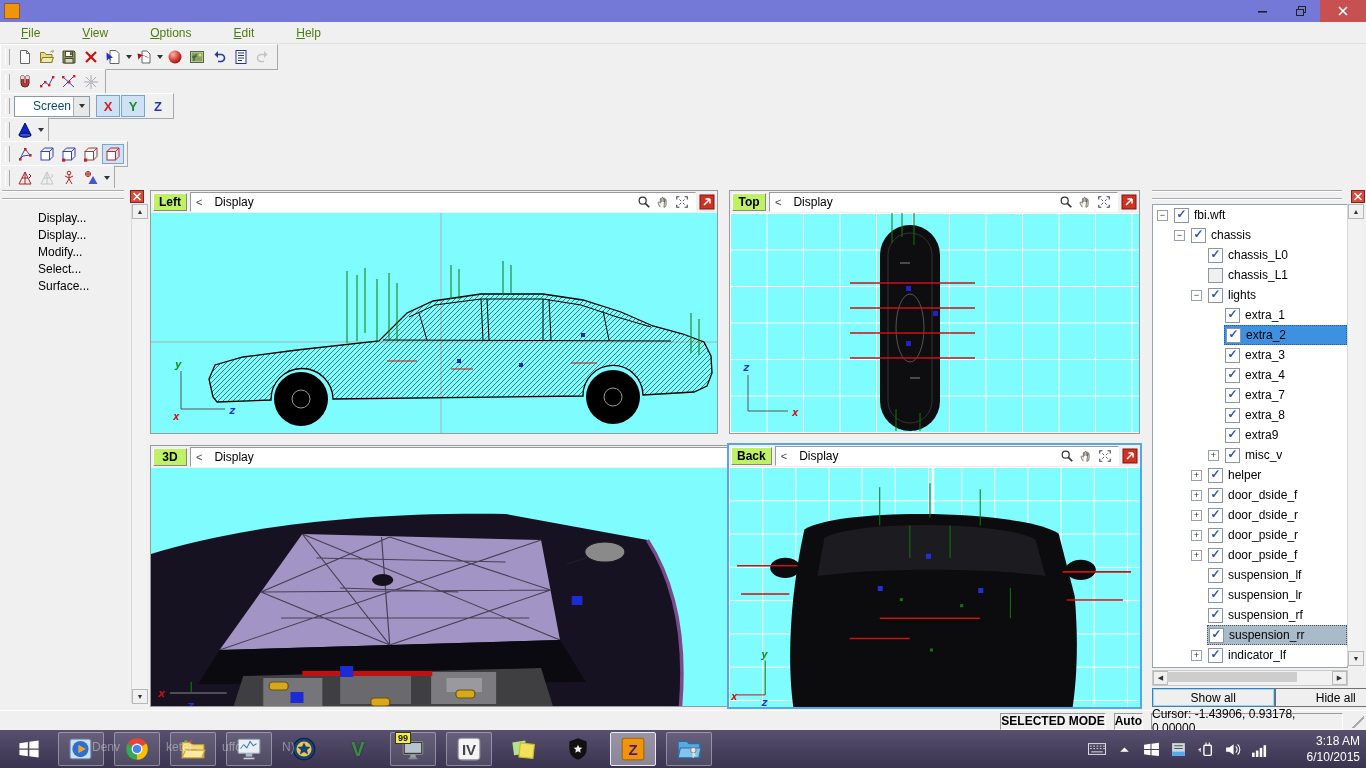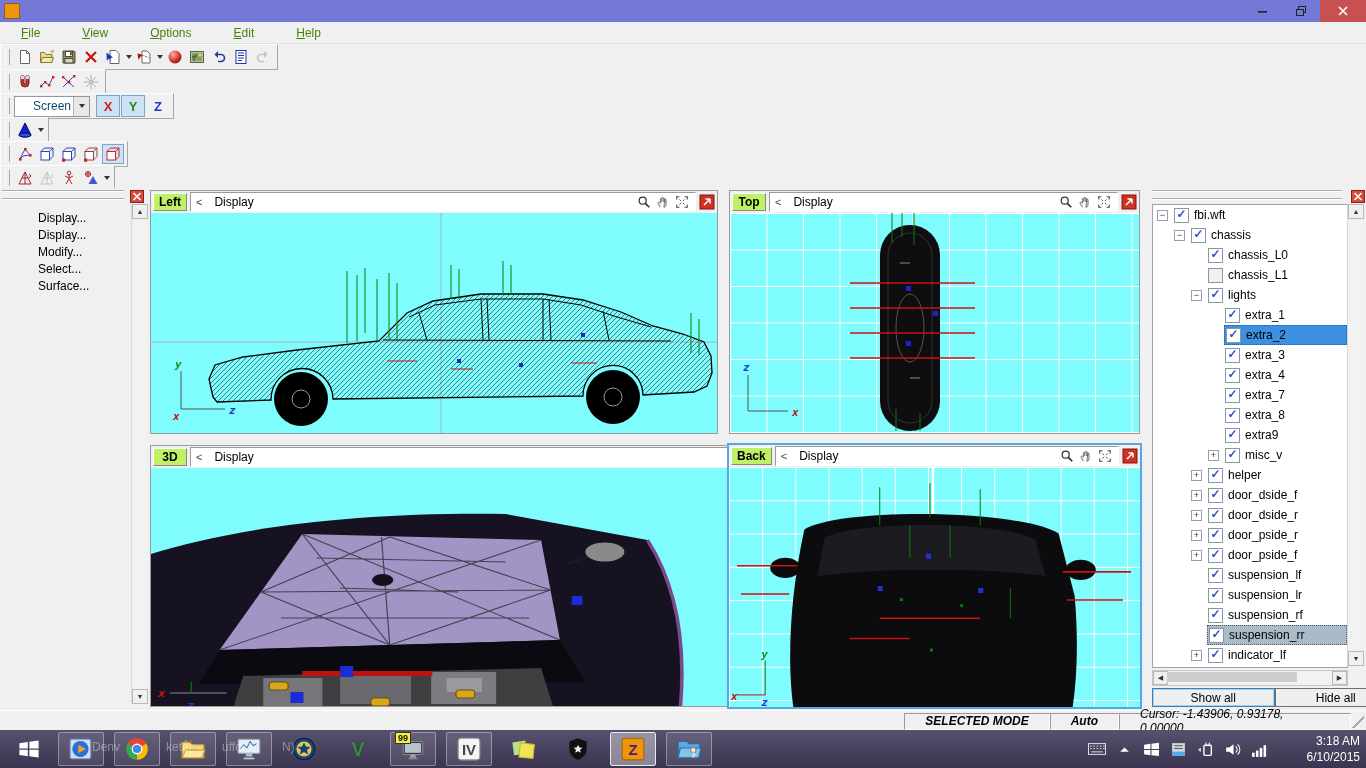--- a/index.html
+++ b/index.html
@@ -68,21 +68,21 @@
   .tree-cb.off{background:#f0f0f0;}
   .hscroll{position:absolute;left:2px;top:482px;width:194px;height:14px;background:#f2f2f2;border:1px solid #c8c8c8;}
   .hthumb{position:absolute;left:14px;top:1px;width:130px;height:10px;background:#cdcdcd;}
   .harrow{position:absolute;top:0;width:13px;height:12px;background:#f0f0f0;border:1px solid #b8b8b8;font-size:7px;color:#333;display:flex;align-items:center;justify-content:center;}
   .tbuttons{position:absolute;left:2px;top:500px;width:245px;display:flex;}
   .tbutton{flex:1;height:19px;background:#efefef;border:1px solid #707070;font-size:12px;font-family:"Liberation Sans",sans-serif;}
   .tbutton.default{border:1px solid #3c7fb1;box-shadow:0 0 0 1px #a8d0f0 inset;}
   
   .statusbar{position:absolute;left:0;top:710px;width:1366px;height:20px;background:#f0f0f0;border-top:1px solid #fff;display:flex;align-items:center;}
   .sb-sp{flex:1;}
-  .sb-box{height:15px;border:1px solid;border-color:#9a9a9a #fff #fff #9a9a9a;display:flex;align-items:center;padding:0 20px;font-size:12px;margin-right:0;background:#f0f0f0;font-style:italic;}
+  .sb-box{height:15px;border:1px solid;border-color:#9a9a9a #fff #fff #9a9a9a;display:flex;align-items:center;padding:0 0;font-size:12px;margin-right:8px;background:#f0f0f0;}
   .sb-box.b{font-weight:bold;}
   .sb-grip{width:13px;height:13px;margin-right:2px;background:
     linear-gradient(135deg,transparent 0 50%,#aaa 50% 62%,transparent 62%);}
   
   .taskbar{position:absolute;left:0;top:730px;width:1366px;height:38px;background:linear-gradient(#57506e,#3a3450);display:flex;align-items:center;}
   .startbtn{width:58px;height:38px;display:flex;align-items:center;justify-content:center;}
   .startbtn svg{width:24px;height:24px;}
   .tile{width:44px;height:32px;margin-right:10px;display:flex;align-items:center;justify-content:center;position:relative;border-radius:2px;}
   .tile.boxed{border:1px solid rgba(255,255,255,.35);background:rgba(255,255,255,.10);}
   .tile.active{border:1px solid #e8e8f0;background:rgba(255,255,255,.40);}

